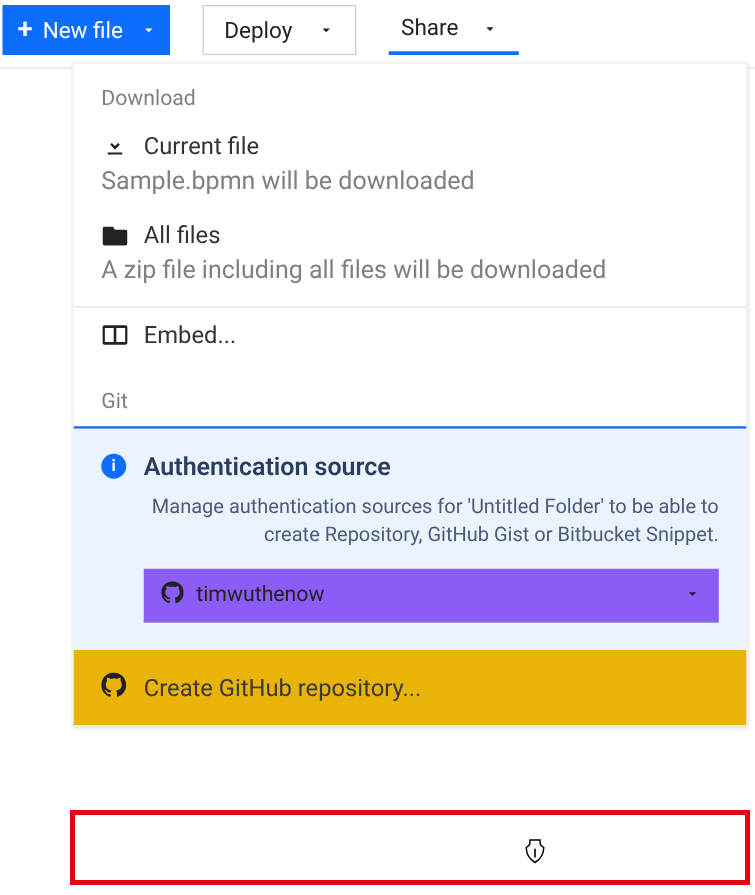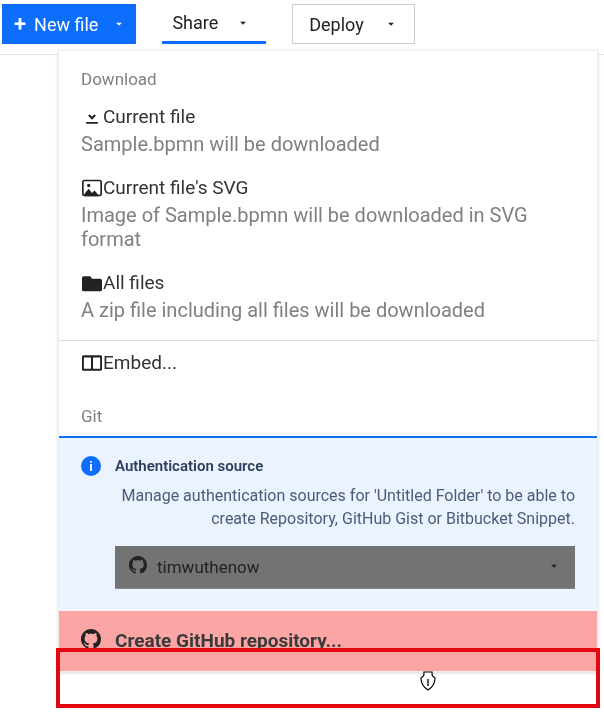--- a/index.html
+++ b/index.html
@@ -63,21 +63,21 @@
   color: #808080;
   padding: 18px 22px 10px 22px;
 }
 .item {
   padding: 6px 22px 14px 22px;
   cursor: pointer;
 }
 .item .row1 {
   display: flex;
   align-items: center;
-  gap: 0;
+  gap: 12px;
 }
 .item .row1 .icon { width:22px; display:flex; justify-content:center; color:#222; }
 .item .row1 .title { font-size: 19px; color:#333; }
 .item .subtitle {
   font-size: 20px;
   color: #808080;
   margin-top: 4px;
 }
 .divider { height:1px; background:#e0e0e0; margin: 4px 0; }
 .blue-line { height:2px; background:#0D6EFD; }
@@ -89,47 +89,47 @@
 .auth-head {
   display:flex;
   align-items:center;
   gap:14px;
   color:#1a2a4a;
 }
 .auth-head .info {
   width:20px;height:20px;border-radius:50%;background:#0D6EFD;color:#fff;
   display:flex;align-items:center;justify-content:center;font-weight:700;font-size:13px;
 }
-.auth-head .ttl { font-size:15px; font-weight:600; color:#2b3d5c;}
+.auth-head .ttl { font-size:20px; font-weight:600; color:#2b3d5c;}
 .auth-desc {
   font-size:16px;
   color:#4b5c78;
   margin: 8px 0 16px 34px;
   line-height:1.45;
   text-align:right;
 }
 .select-like {
   margin-left:34px;
-  background:#737373;
+  background:#8b5cf6;
   border-bottom:1px solid #888;
   display:flex;
   align-items:center;
   padding:10px 14px;
   gap:10px;
   cursor:pointer;
 }
 .select-like .val { font-size:17px; color:#222; flex:1; }
 
 .create-row {
   display:flex;
+  align-items:center;
   gap:14px;
   padding:18px 22px;
-  background:#fca5a5;
+  background:#eab308;
   cursor:pointer;
-  font-weight:bold;
 }
 .create-row .title { font-size:19px; color:#3a3a3a; }
 
 .highlight-frame {
   position:absolute;
   left:56px;
   bottom:8px;
   width:544px;
   height:60px;
   border:4px solid #e30613;
@@ -148,30 +148,30 @@
 <div class="toolbar">
   <div class="btn btn-primary">
     <span class="plus">+</span>
     <span>New file</span>
     <span class="caret">
       <svg width="14" height="14" viewBox="0 0 24 24" fill="#fff">
           <path d="M7 10l5 5 5-5z"></path>
         </svg>
     </span>
   </div>
-  <div class="btn btn-share">
-    <span>Share</span>
+  <div class="btn btn-outline">
+    <span>Deploy</span>
     <span class="caret">
       <svg width="14" height="14" viewBox="0 0 24 24" fill="#222">
           <path d="M7 10l5 5 5-5z"></path>
         </svg>
     </span>
   </div>
-  <div class="btn btn-outline">
-    <span>Deploy</span>
+  <div class="btn btn-share">
+    <span>Share</span>
     <span class="caret">
       <svg width="14" height="14" viewBox="0 0 24 24" fill="#222">
           <path d="M7 10l5 5 5-5z"></path>
         </svg>
     </span>
   </div>
 </div>
 <div class="hr"></div>
 
 <div class="panel">
@@ -184,33 +184,20 @@
         <svg width="20" height="20" viewBox="0 0 24 24" fill="currentColor">
             <path d="M5 20h14v-2H5v2zM12 2v10l3-3 1.4 1.4L12 15l-4.4-4.6L9 9l3 3V2h0z"></path>
             <path d="M12 2h0v10l3-3 1.4 1.4L12 15l-4.4-4.6L9 9l3 3V2z"></path>
           </svg>
       </span>
       <span class="title">Current file</span>
     </div>
     <div class="subtitle">Sample.bpmn will be downloaded</div>
   </div>
 
-  <div class="item">
-    <div class="row1">
-      <span class="icon">
-        <svg width="20" height="18" viewBox="0 0 24 20" fill="currentColor">
-            <rect x="1" y="1" width="22" height="18" rx="2" ry="2" fill="none" stroke="currentColor" stroke-width="2"></rect>
-            <circle cx="8" cy="7" r="2"></circle>
-            <path d="M3 17l5-6 4 5 3-3 6 7H3z"></path>
-          </svg>
-      </span>
-      <span class="title">Current file's SVG</span>
-    </div>
-    <div class="subtitle">Image of Sample.bpmn will be downloaded in SVG format</div>
-  </div>
 
   <div class="item">
     <div class="row1">
       <span class="icon">
         <svg width="20" height="18" viewBox="0 0 24 20" fill="currentColor">
             <path d="M10 2l2 3h10a2 2 0 0 1 2 2v11a2 2 0 0 1-2 2H2a2 2 0 0 1-2-2V4a2 2 0 0 1 2-2h8z"></path>
           </svg>
       </span>
       <span class="title">All files</span>
     </div>

